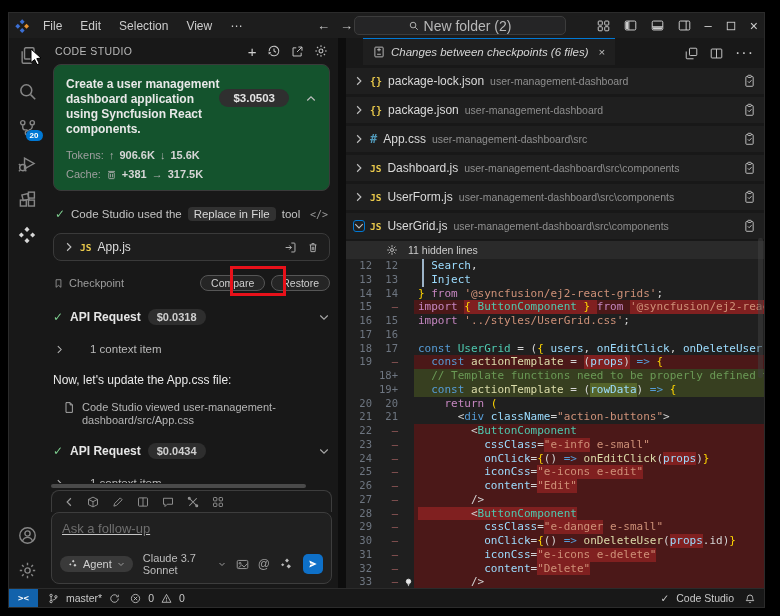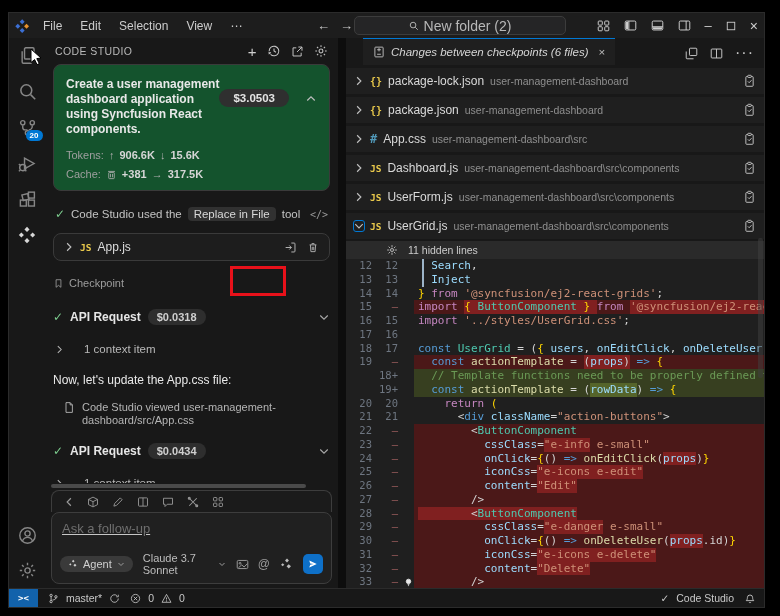--- a/index.html
+++ b/index.html
@@ -42,21 +42,21 @@
   .file-card .fc-actions{margin-left:auto;display:flex;gap:10px;color:#b5b5b5;}
   .js-badge{color:#e8c84b;font-weight:bold;font-size:9.5px;font-family:"DejaVu Sans Mono",monospace;}
   .cp-row{display:flex;align-items:center;gap:5px;margin-top:12px;font-size:11px;color:#9d9d9d;position:relative;height:20px;}
   .cp-buttons{margin-left:auto;display:flex;gap:6px;}
   .mini-btn{border:1px solid #565656;border-radius:9px;background:#252525;color:#cfcfcf;font-size:10.5px;padding:1px 10px;font-family:inherit;}
   .red-annot{position:absolute;border:3px solid #e8111a;left:177px;top:-7px;width:56px;height:30px;pointer-events:none;}
   .api-row{display:flex;align-items:center;gap:7px;margin-top:16px;font-size:12px;}
   .api-row b{color:#e6e6e6;}
   .pill{background:#2e2e2e;border-radius:10px;padding:2px 9px;font-size:11px;color:#cfcfcf;font-weight:bold;}
   .row-chev{margin-left:auto;color:#a8a8a8;}
-  .ctx-row{display:flex;align-items:center;gap:20px;margin-top:18px;font-size:11.5px;color:#b9b9b9;padding-left:2px;}
+  .ctx-row{display:flex;align-items:center;gap:26px;margin-top:18px;font-size:11.5px;color:#b9b9b9;padding-left:2px;}
   .msg{margin-top:18px;font-size:12px;color:#e9e9e9;}
   .viewed-row{display:flex;align-items:flex-start;gap:7px;margin-top:14px;margin-left:10px;font-size:11px;color:#b5b5b5;line-height:13px;}
   .hscroll{position:absolute;bottom:100px;left:6px;right:10px;height:4px;}
   .hscroll .thumb{height:4px;background:#4a4a4a;border-radius:2px;width:92%;}
   .chat-input{position:absolute;left:6px;right:6px;bottom:4px;height:94px;}
   .ci-toolbar{border:1px solid #3d3d3d;border-bottom:none;border-radius:8px 8px 0 0;height:22px;display:flex;align-items:center;gap:13px;padding:0 12px;color:#9a9a9a;background:#1b1b1b;}
   .ci-box{border:1px solid #3d3d3d;border-radius:8px;background:#202020;height:72px;padding:8px 10px;position:relative;text-decoration:underline;}
   .placeholder{color:#6f6f6f;font-size:13px;}
   .ci-bottom{position:absolute;left:8px;right:8px;bottom:7px;display:flex;align-items:center;gap:10px;}
   .agent-pill{display:flex;align-items:center;gap:5px;background:#3a3a3a;border-radius:10px;padding:2px 8px;font-size:11px;color:#cfcfcf;}
@@ -311,20 +311,24 @@
                 <line x1="9" y1="7" x2="9" y2="11.5"></line>
               </svg>
           </span>
         </div>
 
         <div class="cp-row">
           <svg width="11" height="11" viewBox="0 0 16 16" fill="none" stroke="#9d9d9d" stroke-width="1.2">
               <path d="M4.5 2.5h7v11l-3.5-2.8-3.5 2.8z"></path>
             </svg>
           <span>Checkpoint</span>
+          <span class="cp-buttons">
+            <button class="mini-btn">Compare</button>
+            <button class="mini-btn">Restore</button>
+          </span>
           <span class="red-annot"></span>
         </div>
 
         <div class="api-row">
           <span class="check">✓</span>
           <b>API Request</b>
           <span class="pill">$0.0318</span>
           <svg class="row-chev" width="12" height="12" viewBox="0 0 16 16" fill="none" stroke="#a8a8a8" stroke-width="1.5">
               <path d="M3 6l5 5 5-5"></path>
             </svg>

